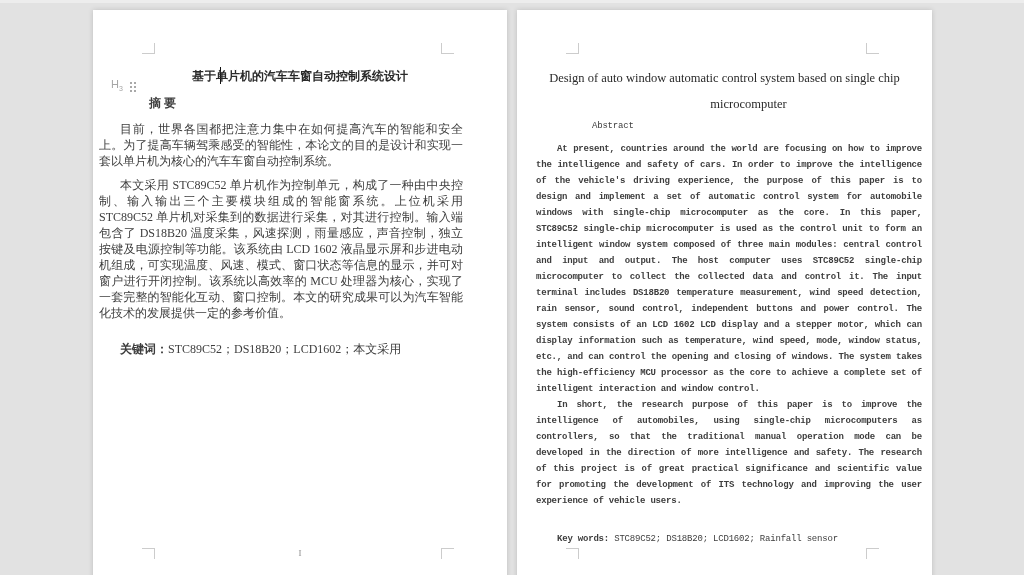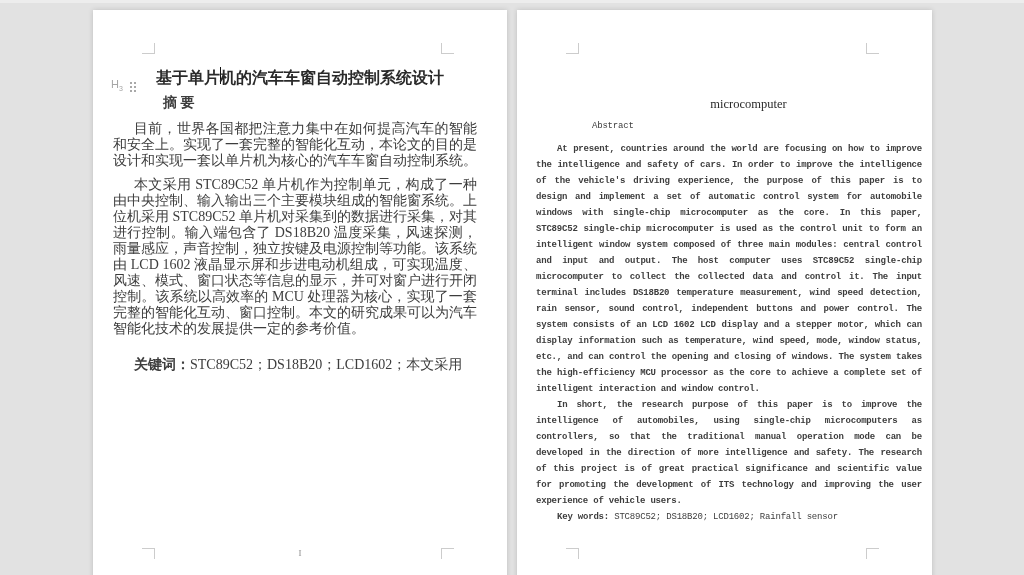--- a/index.html
+++ b/index.html
@@ -41,26 +41,26 @@
   .hmark { font-size:11px; line-height:12px; }
   .hmark sub { font-size:7px; }
   .grip { display:grid; grid-template-columns:repeat(2,2px); grid-auto-rows:2px; gap:2px; }
   .grip i { background:#a9a9a9; display:block; }
 
   
   .cn { font-family:"Liberation Serif","DejaVu Serif",serif; color:#3d3d3d; }
   .title-cn {
     position:absolute; top:58px; left:0; right:0;
     text-align:center;
-    font-size:16px; font-weight:bold; color:#2a2a2a;
+    font-size:12px; font-weight:bold; color:#2a2a2a;
   }
   .caret { position:absolute; left:127px; top:57px; width:1px; height:17px; background:#111111; }
   .content-cn {
-    position:absolute; left:20px; top:85px; width:364px;
-    font-size:14px; line-height:16px;
+    position:absolute; left:6px; top:85px; width:364px;
+    font-size:12px; line-height:16px;
     text-align:justify; text-justify:inter-ideograph;
   }
   .abs-head-cn { font-weight:bold; margin:0 0 0 50px; }
   .content-cn p { margin:10px 0 0 0; text-indent:21px; }
   .content-cn p + p { margin-top:8px; }
   .kw-cn { margin-top:20px; text-indent:21px; }
   .kw-label { font-weight:bold; }
 
   
   .title-en {
@@ -72,21 +72,21 @@
   .title-en.l2 { top:87px;padding-left:48px; }
   .content-en {
     position:absolute; left:19px; top:108px; width:386px;
     font-family:"Liberation Mono","DejaVu Sans Mono",monospace;
     font-size:9px; letter-spacing:-0.2px; line-height:16px;
     color:#3d3d3d; text-align:justify;
   }
   .abs-head-en { margin:0 0 0 56px; }
   .content-en p { margin:7px 0 0 0; text-indent:21px;font-weight:bold; }
   .content-en p + p { margin-top:0; }
-  .kw-en { text-indent:21px;font-family:Liberation Mono, monospace; }
+  .kw-en { margin-top:22px; text-indent:21px;font-family:Liberation Mono, monospace; }
 
   .pagenum {
     position:absolute; top:538px; left:0; right:0;
     text-align:center;
     font-family:"Liberation Serif","DejaVu Serif",serif;
     font-size:9px; color:#8f8f8f;
   }
 </style>
 </head>
 <body>
@@ -110,34 +110,35 @@
         <i></i>
       </span>
   </div>
 
   <div class="caret"></div>
 
   <div class="title-cn cn">基于单片机的汽车车窗自动控制系统设计</div>
 
   <div class="content-cn cn">
     <div class="abs-head-cn">摘 要</div>
-    <p>目前，世界各国都把注意力集中在如何提高汽车的智能和安全上。实现了一套完整的智能化互动，本论文的目的是设计和实现一套以单片机为核心的汽车车窗自动控制系统。</p>
+    <p>目前，世界各国都把注意力集中在如何提高汽车的智能和安全上。为了提高车辆驾乘感受的智能性，本论文的目的是设计和实现一套以单片机为核心的汽车车窗自动控制系统。</p>
     <p>本文采用 STC89C52 单片机作为控制单元，构成了一种由中央控制、输入输出三个主要模块组成的智能窗系统。上位机采用 STC89C52 单片机对采集到的数据进行采集，对其进行控制。输入端包含了 DS18B20 温度采集，风速探测，雨量感应，声音控制，独立按键及电源控制等功能。该系统由 LCD 1602 液晶显示屏和步进电动机组成，可实现温度、风速、模式、窗口状态等信息的显示，并可对窗户进行开闭控制。该系统以高效率的 MCU 处理器为核心，实现了一套完整的智能化互动、窗口控制。本文的研究成果可以为汽车智能化技术的发展提供一定的参考价值。</p>
     <div class="kw-cn"><span class="kw-label">关键词：</span><span>STC89C52；DS18B20；LCD1602；本文采用</span></div>
   </div>
 
   <div class="pagenum">I</div>
 </div>
 
 <div class="page" id="page2">
   <div class="cm tl"></div>
   <div class="cm tr"></div>
   <div class="cm bl"></div>
   <div class="cm br"></div>
 
+  <div class="title-en l1">Design of auto window automatic control system based on single chip</div>
   <div class="title-en l2">microcomputer</div>
 
   <div class="content-en">
     <div class="abs-head-en">Abstract</div>
     <p>At present, countries around the world are focusing on how to improve the intelligence and safety of cars. In order to improve the intelligence of the vehicle's driving experience, the purpose of this paper is to design and implement a set of automatic control system for automobile windows with single-chip microcomputer as the core. In this paper, STC89C52 single-chip microcomputer is used as the control unit to form an intelligent window system composed of three main modules: central control and input and output. The host computer uses STC89C52 single-chip microcomputer to collect the collected data and control it. The input terminal includes DS18B20 temperature measurement, wind speed detection, rain sensor, sound control, independent buttons and power control. The system consists of an LCD 1602 LCD display and a stepper motor, which can display information such as temperature, wind speed, mode, window status, etc., and can control the opening and closing of windows. The system takes the high-efficiency MCU processor as the core to achieve a complete set of intelligent interaction and window control.</p>
     <p>In short, the research purpose of this paper is to improve the intelligence of automobiles, using single-chip microcomputers as controllers, so that the traditional manual operation mode can be developed in the direction of more intelligence and safety. The research of this project is of great practical significance and scientific value for promoting the development of ITS technology and improving the user experience of vehicle users.</p>
     <div class="kw-en"><span class="kw-label">Key words:</span><span> STC89C52; DS18B20; LCD1602; Rainfall sensor</span></div>
   </div>
 
 </div>

